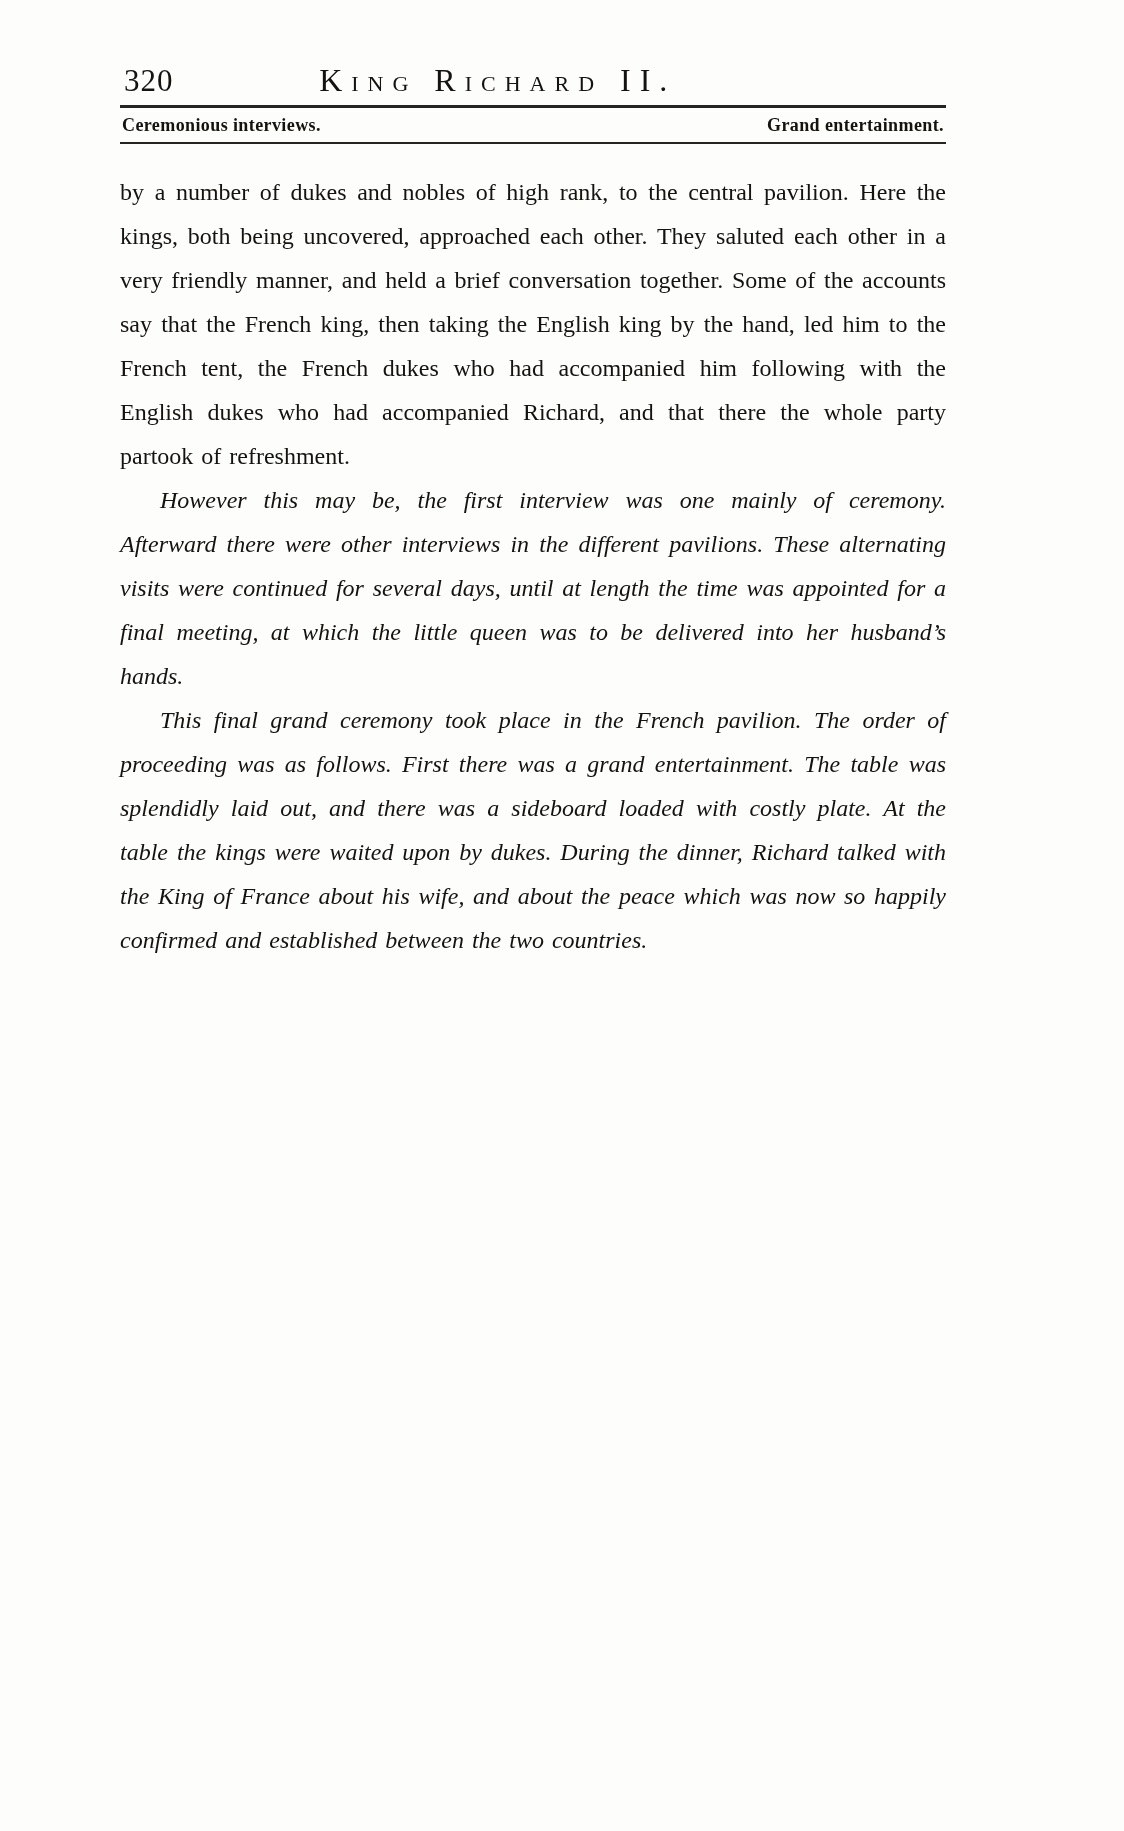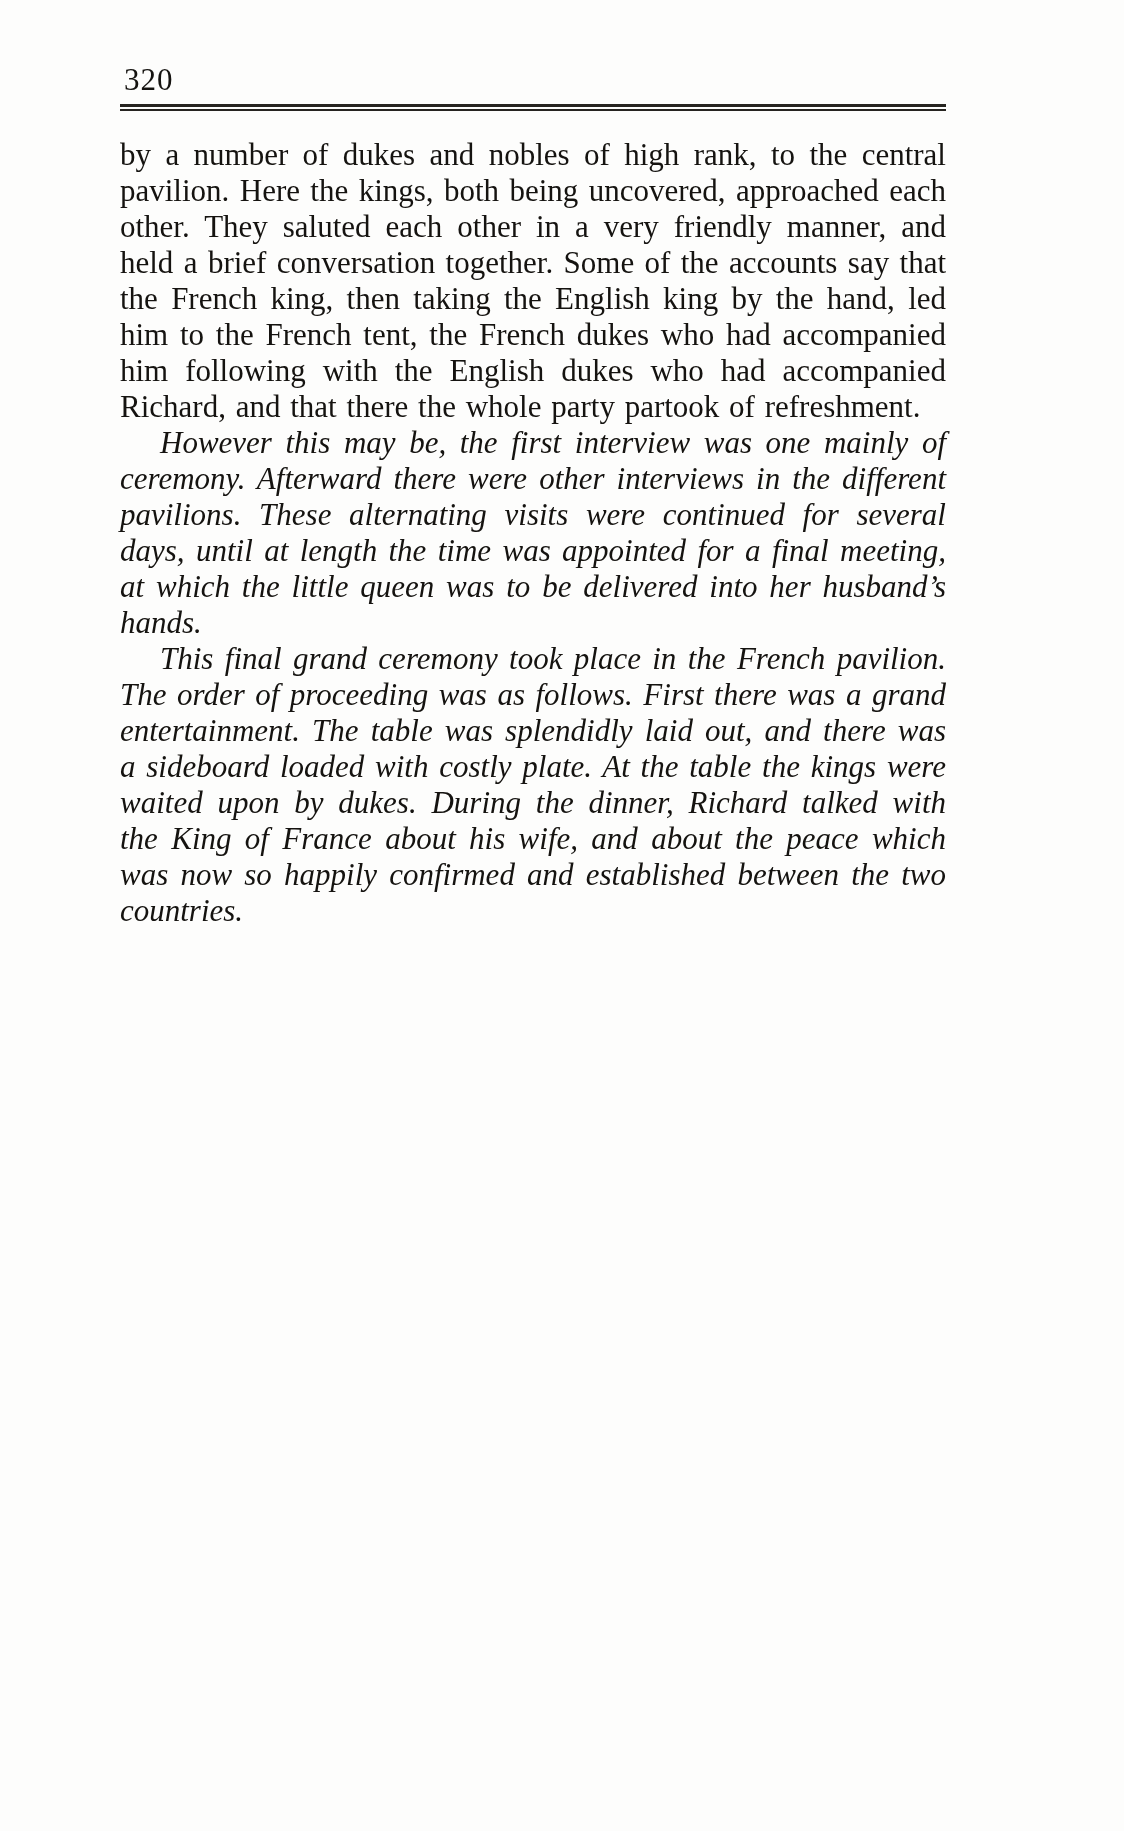--- a/index.html
+++ b/index.html
@@ -53,42 +53,47 @@
     font-weight: bold;
     letter-spacing: 0.4px;
   }
   .rule-thin {
     border: 0;
     border-top: 2px solid #262420;
     margin: 0 0 26px 0;
   }
   .body-text p {
     margin: 0;
-    font-size: 31px;
-    line-height: 36px;
+    font-size: 24px;
+    line-height: 44px;
     text-align: justify;
     text-justify: inter-word;
     word-spacing: 2px;
   }
   .body-text p.indented {
     text-indent: 40px;
     font-style: italic;
   }
 </style>
 </head>
 <body>
 
 <div class="page">
 
   <div class="header-row">
     <span class="page-number">320</span>
+    <span class="page-title">King Richard II.</span>
   </div>
 
   <hr class="rule-thick">
 
+  <div class="running-heads">
+    <span class="running-head">Ceremonious interviews.</span>
+    <span class="running-head">Grand entertainment.</span>
+  </div>
 
   <hr class="rule-thin">
 
   <div class="body-text">
     <p>by a number of dukes and nobles of high rank, to the central pavilion.  Here the kings, both being uncovered, approached each other.  They saluted each other in a very friendly manner, and held a brief conversation together.  Some of the accounts say that the French king, then taking the English king by the hand, led him to the French tent, the French dukes who had accompanied him following with the English dukes who had accompanied Richard, and that there the whole party partook of refreshment.</p>
     <p class="indented">However this may be, the first interview was one mainly of ceremony.  Afterward there were other interviews in the different pavilions.  These alternating visits were continued for several days, until at length the time was appointed for a final meeting, at which the little queen was to be delivered into her husband’s hands.</p>
     <p class="indented">This final grand ceremony took place in the French pavilion.  The order of proceeding was as follows.  First there was a grand entertainment.  The table was splendidly laid out, and there was a sideboard loaded with costly plate.  At the table the kings were waited upon by dukes.  During the dinner, Richard talked with the King of France about his wife, and about the peace which was now so happily confirmed and established between the two countries.</p>
   </div>
 
 </div>

